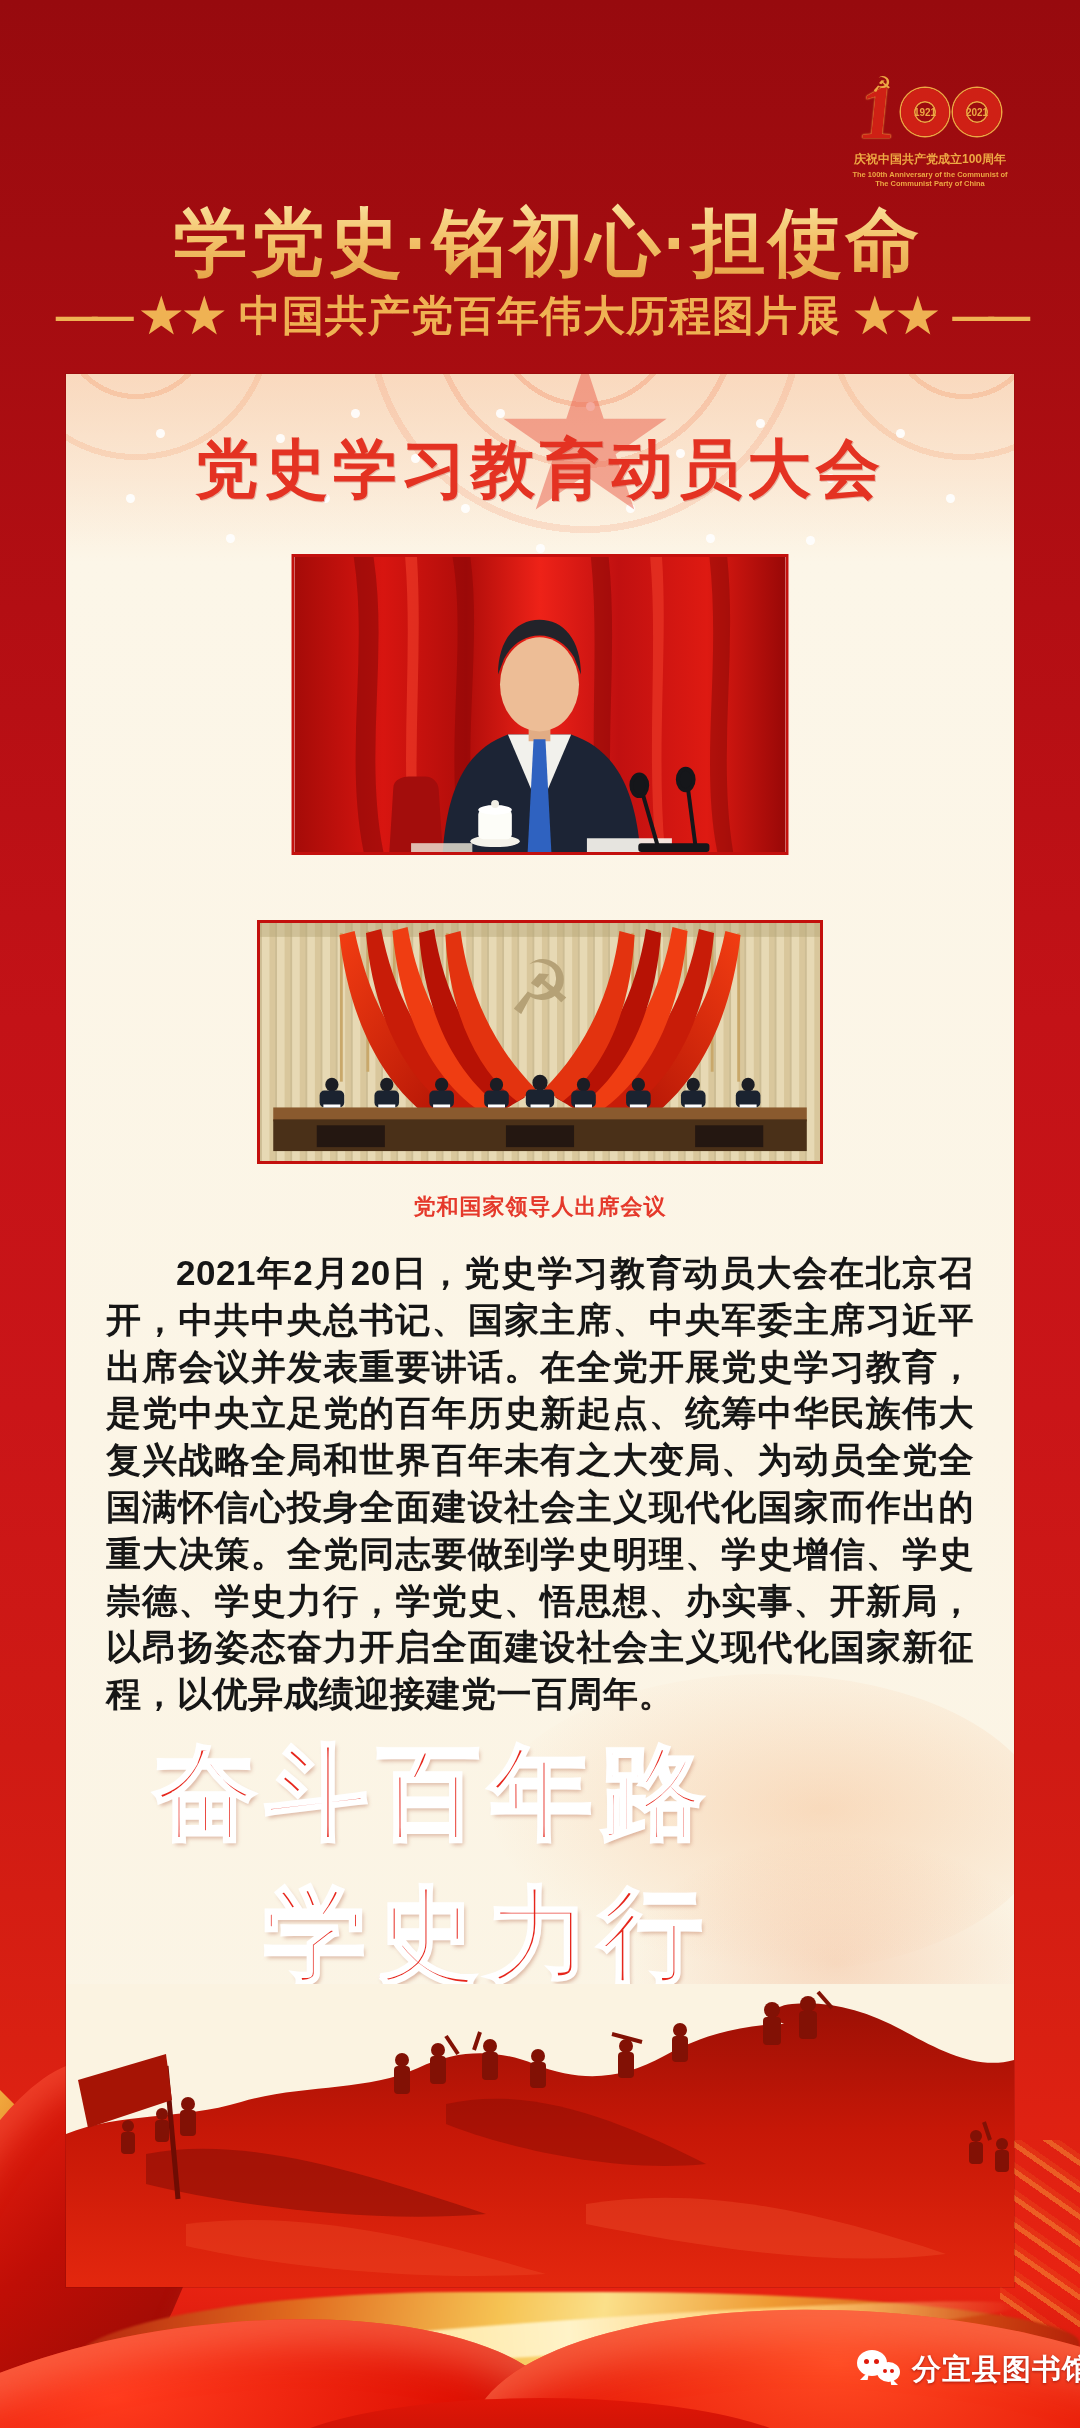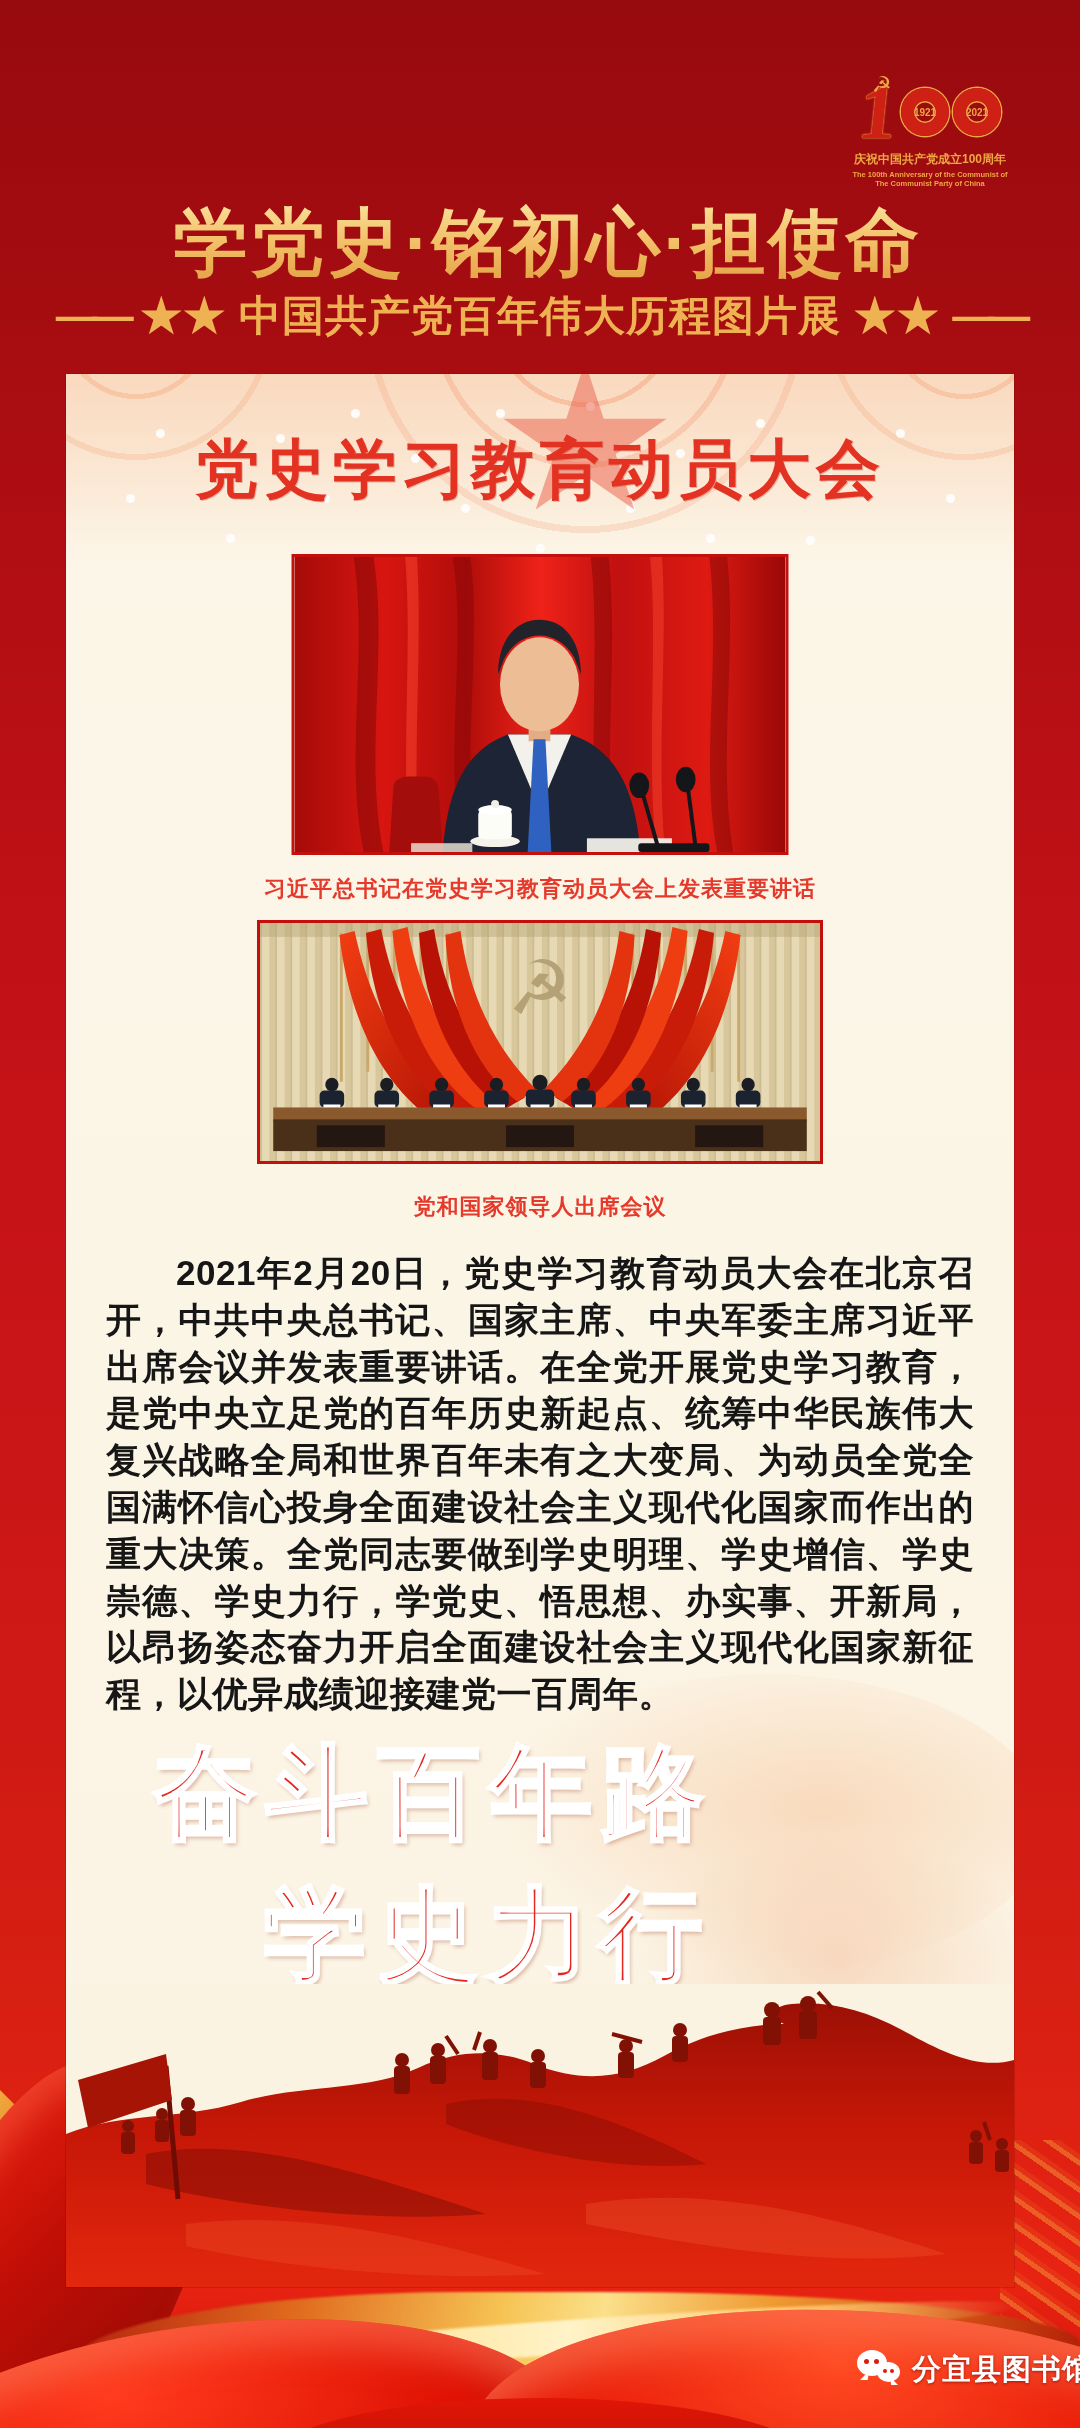--- a/index.html
+++ b/index.html
@@ -172,21 +172,20 @@
         </g>
         <g stroke="#15161a" stroke-width="4" fill="#15161a">
           <line x1="352" y1="240" x2="368" y2="296"></line>
             <ellipse cx="349" cy="233" rx="8" ry="11"></ellipse>
           <line x1="398" y1="234" x2="406" y2="296"></line>
             <ellipse cx="396" cy="227" rx="8" ry="11"></ellipse>
           <rect x="348" y="292" width="72" height="9" rx="3" stroke="none"></rect>
         </g>
       </svg>
     </div>
-    <div class="caption caption1">习近平总书记在党史学习教育动员大会上发表重要讲话</div>
 
     <div class="photo photo2">
       <svg viewBox="0 0 592 240" preserveAspectRatio="none">
         <defs>
           <pattern id="cur2" width="16" height="240" patternUnits="userSpaceOnUse">
             <rect width="16" height="240" fill="#e7d9b4"></rect>
             <rect x="10" width="6" height="240" fill="#d9c79c"></rect>
             <rect x="0" width="2" height="240" fill="#cdbd94"></rect>
           </pattern>
           <linearGradient id="flagG" x1="0" y1="0" x2="1" y2="1">

